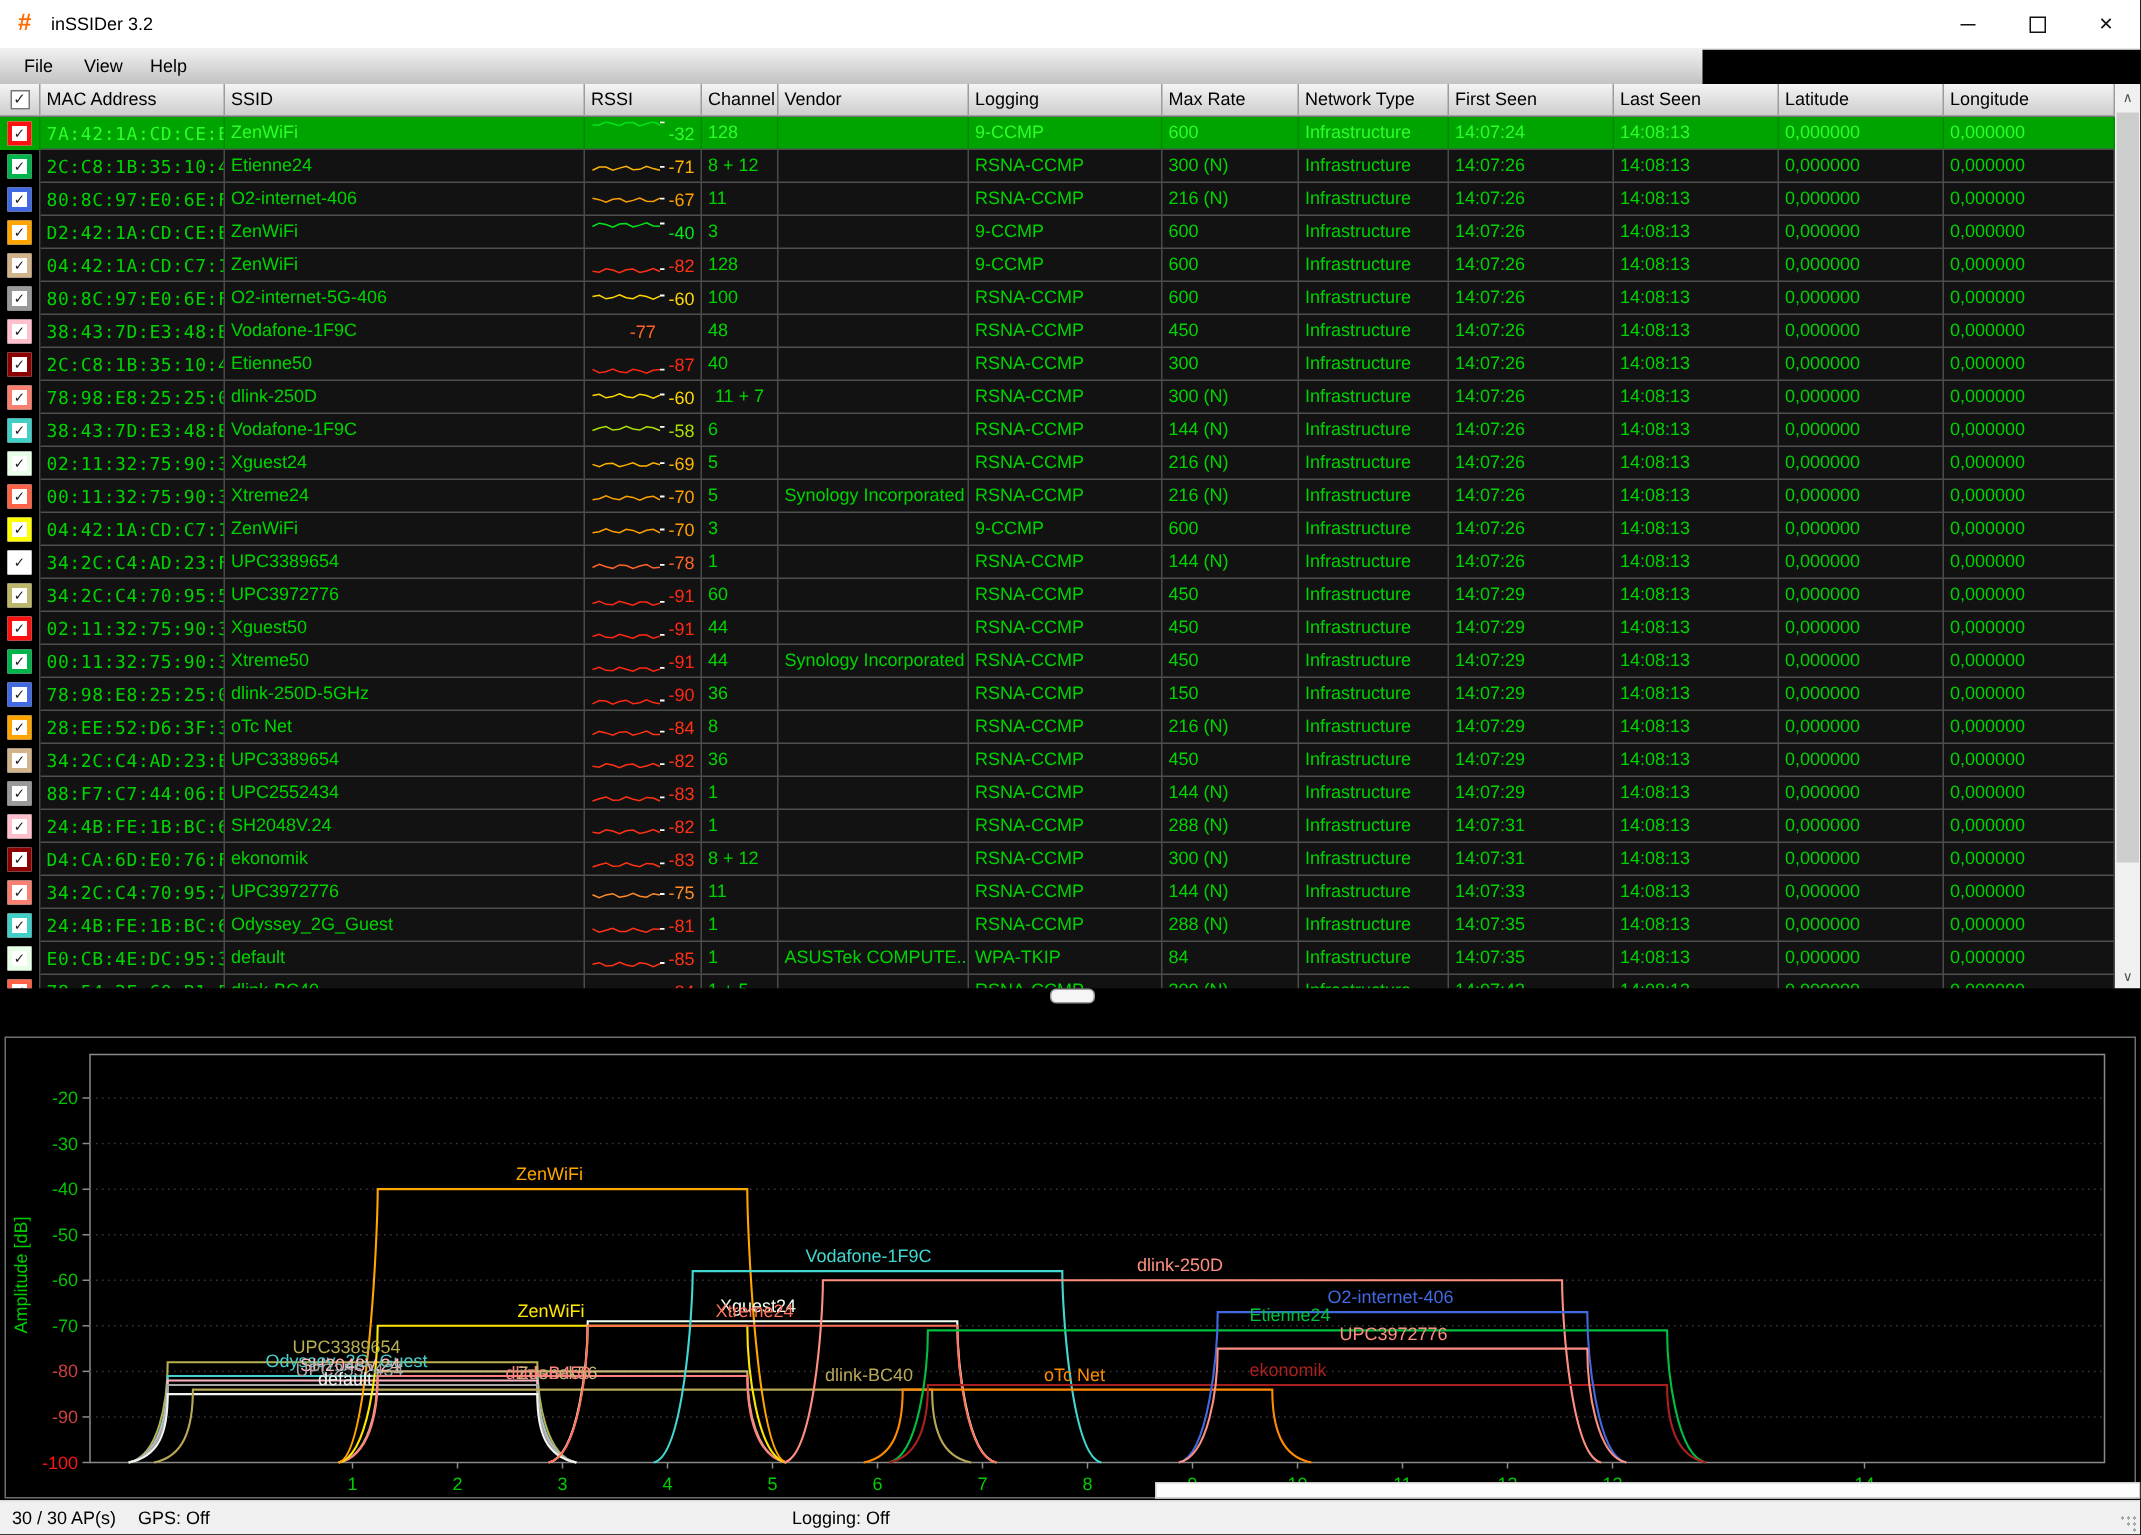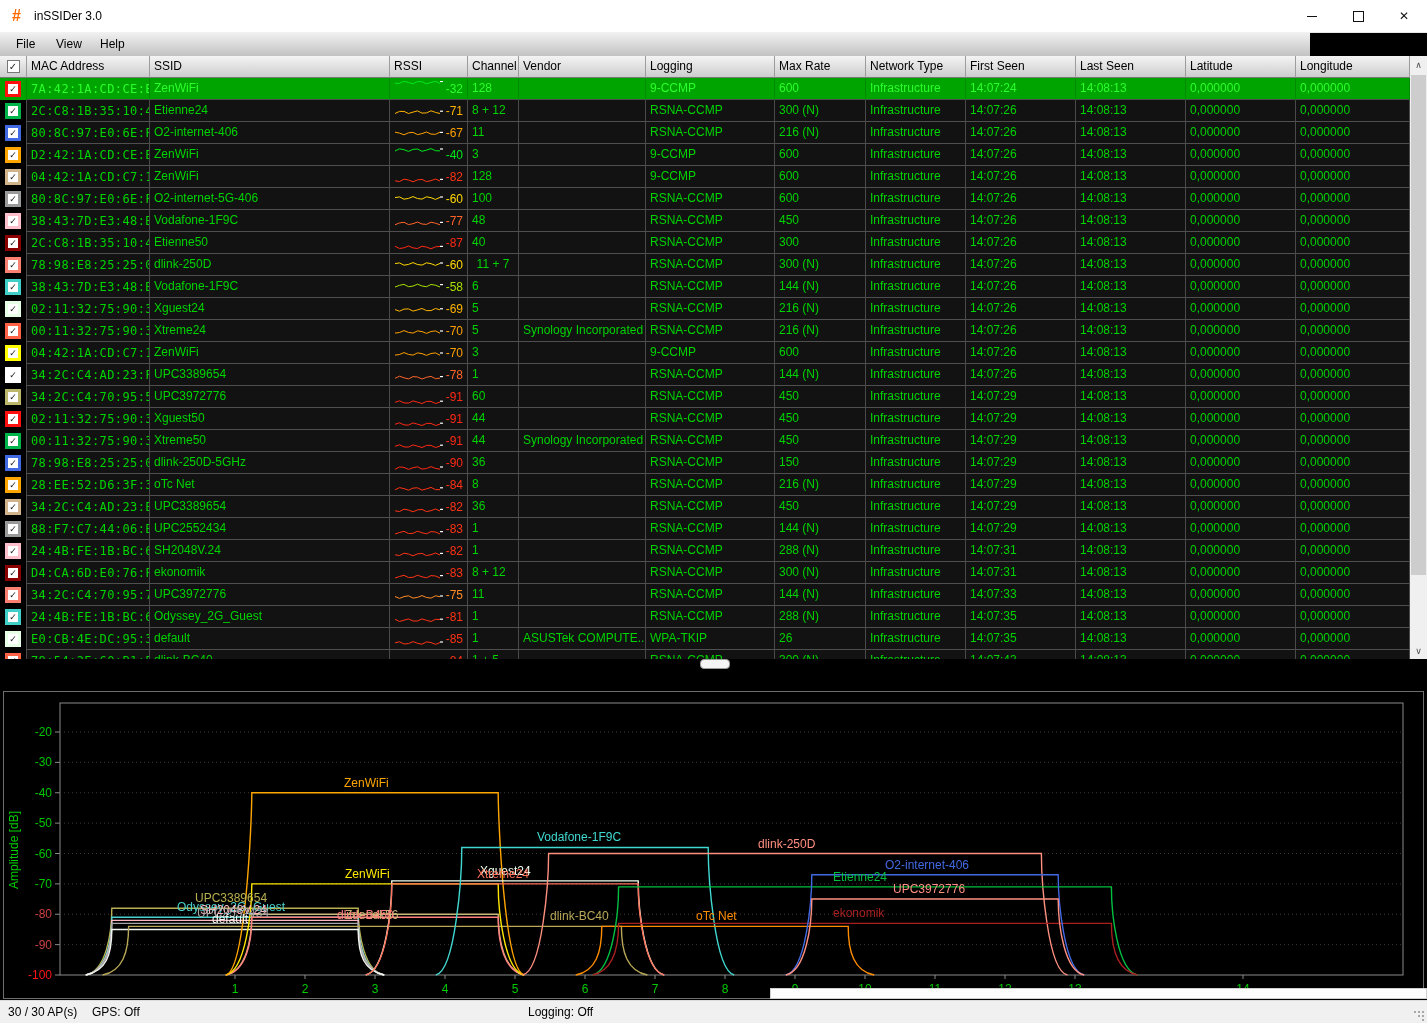--- a/index.html
+++ b/index.html
@@ -7,21 +7,21 @@
        font-family:"Liberation Sans",sans-serif;-webkit-font-smoothing:antialiased;}
   
   .titlebar{position:absolute;left:0;top:0;width:1427px;height:32px;background:#ffffff;border-bottom:1px solid #e8e8e8;}
   .logo{position:absolute;left:12px;top:7px;font-size:16px;font-weight:bold;color:#ff6a00;}
   .title{position:absolute;left:34px;top:9px;font-size:12px;color:#000;}
   .winbtns{position:absolute;right:0;top:0;height:32px;display:flex;}
   .winbtn{width:46px;height:32px;display:flex;align-items:center;justify-content:center;color:#111;font-size:12px;}
   .min-glyph{display:inline-block;width:10px;height:0;border-top:1px solid #111;}
   .max-glyph{display:inline-block;width:9px;height:9px;border:1px solid #111;}
   
-  .toolbar{position:absolute;left:0;top:32px;width:1310px;height:24px;
+  .toolbar{position:absolute;left:0;top:32px;width:1135px;height:24px;
            background:linear-gradient(#f2f2f2,#c2c2c2);border-bottom:1px solid #8f8f8f;}
   .menu-item{position:absolute;top:4px;font-size:12px;color:#000;padding:1px 4px;}
   .tb-right{position:absolute;right:6px;top:0;height:24px;display:flex;align-items:center;gap:14px;font-size:12px;color:#000;}
   .circle-icon{display:inline-flex;width:14px;height:14px;border-radius:50%;background:#e8e8e8;border:1px solid #9a9a9a;
                align-items:center;justify-content:center;font-size:7px;color:#555;margin-right:5px;}
   .stopsq{width:6px;height:6px;background:#c85000;}
   .adapter{color:#8a8a8a;}
   .chev{color:#9a9a9a;font-size:10px;margin-left:4px;}
   .tool{display:flex;align-items:center;}
   
@@ -61,21 +61,21 @@
                 radial-gradient(circle at 10px 2px,#a8a8a8 1px,transparent 1.2px),
                 radial-gradient(circle at 10px 6px,#a8a8a8 1px,transparent 1.2px);}
 </style>
 </head>
 <body>
 
 <div class="app">
 
   <div class="titlebar">
     <span class="logo">#</span>
-    <span class="title">inSSIDer 3.0</span>
+    <span class="title">inSSIDer 3.2</span>
     <div class="winbtns">
       <span class="winbtn">
           <span class="min-glyph"></span>
         </span>
       <span class="winbtn">
           <span class="max-glyph"></span>
         </span>
       <span class="winbtn">✕</span>
     </div>
   </div>
@@ -241,21 +241,21 @@
         <div class="cell " style="width: 110px;">14:08:13</div>
         <div class="cell " style="width: 110px;">0,000000</div>
         <div class="cell " style="width: 114px;">0,000000</div>
       </div>
       <div class="trow drow">
         <div class="cell cbcell" style="width: 27px; background: rgb(0, 0, 0);">
           <span class="cbox" style="border-color: rgb(255, 192, 203);">✓</span>
         </div>
         <div class="cell mac" style="width: 123px;">38:43:7D:E3:48:B0</div>
         <div class="cell " style="width: 240px;">Vodafone-1F9C</div>
-        <div class="cell rssicell" style="width: 78px;">
+        <div class="cell rssicell" style="width: 78px; flex-direction: column;">
           <svg width="52" height="16">
             <polyline points="1.0,11.8 5.5,9.9 10.0,9.3 14.5,11.6 19.0,10.7 23.5,9.0 28.0,11.0 32.5,11.4 37.0,9.2 41.5,10.2 46.0,11.8" fill="none" stroke="#ff6428" stroke-width="1"></polyline>
             <line x1="46" x2="51.5" y1="9.4" y2="9.4" stroke="#ffffff" stroke-width="1.2"></line>
           </svg>
           <span style="color: rgb(255, 100, 40);">-77</span>
         </div>
         <div class="cell " style="width: 51px;">48</div>
         <div class="cell " style="width: 127px;"></div>
         <div class="cell " style="width: 129px;">RSNA-CCMP</div>
         <div class="cell " style="width: 91px;">450</div>
@@ -688,21 +688,21 @@
         <div class="cell rssicell" style="width: 78px;">
           <svg width="52" height="16">
             <polyline points="1.0,11.8 5.5,10.8 10.0,13.0 14.5,12.6 19.0,10.6 23.5,12.3 28.0,13.2 32.5,10.9 37.0,11.5 41.5,13.4 46.0,11.5" fill="none" stroke="#ff3214" stroke-width="1"></polyline>
             <line x1="46" x2="51.5" y1="11.0" y2="11.0" stroke="#ffffff" stroke-width="1.2"></line>
           </svg>
           <span style="color: rgb(255, 50, 20);">-85</span>
         </div>
         <div class="cell " style="width: 51px;">1</div>
         <div class="cell " style="width: 127px;">ASUSTek COMPUTE...</div>
         <div class="cell " style="width: 129px;">WPA-TKIP</div>
-        <div class="cell " style="width: 91px;">26</div>
+        <div class="cell " style="width: 91px;">84</div>
         <div class="cell " style="width: 100px;">Infrastructure</div>
         <div class="cell " style="width: 110px;">14:07:35</div>
         <div class="cell " style="width: 110px;">14:08:13</div>
         <div class="cell " style="width: 110px;">0,000000</div>
         <div class="cell " style="width: 114px;">0,000000</div>
       </div>
       <div class="trow drow">
         <div class="cell cbcell" style="width: 27px; background: rgb(0, 0, 0);">
           <span class="cbox" style="border-color: rgb(255, 99, 71);">✓</span>
         </div>

